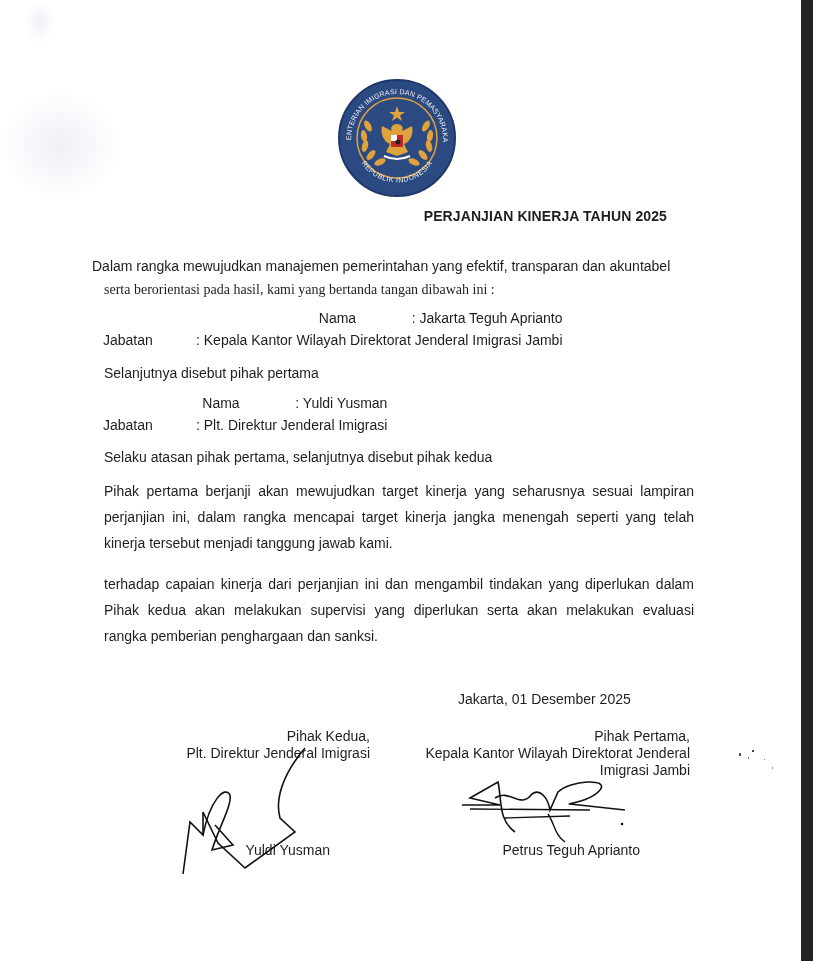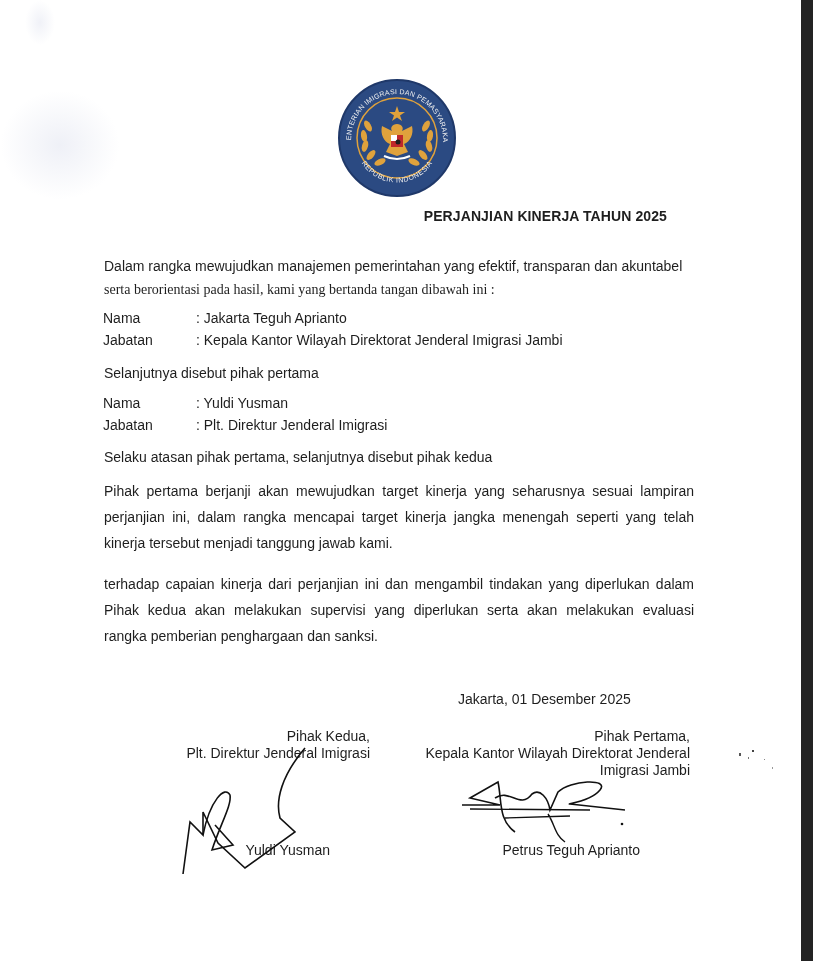--- a/index.html
+++ b/index.html
@@ -31,21 +31,21 @@
   }
   .title {
     position: absolute; left: 13px; width: 654px; top: 208px;
     text-align: right; font-weight: bold; font-size: 14px; letter-spacing: 0.1px;
   }
   .txt { position: absolute; font-size: 14px; line-height: 23px; white-space: nowrap; }
   .just { position: absolute; font-size: 14px; line-height: 26px; text-align: justify; width: 590px; left: 104px; }
   .just span { display: block; text-align: justify; text-align-last: justify; }
   .just span.last { text-align-last: left; }
   .kv { position: absolute; left: 103px; font-size: 14px; line-height: 22px; }
-  .kv .row { display: flex; }
+  .kv .row { display: flex; justify-content: flex-end; }
   .kv .k { width: 93px; }
   .sig { position: absolute; font-size: 14px; line-height: 17px; text-align: right; }
   .sigsvg { position: absolute; }
   .specks { position: absolute; left: 730px; top: 745px; width: 50px; height: 40px; }
 </style>
 </head>
 <body>
 
 <div class="page">
   <div class="smudge"></div>
@@ -83,21 +83,21 @@
       <path d="M63 46 C 58 46, 56 50, 58 53 L 48 48 C 46 56, 50 64, 56 66 L 52 74 L 63 78 L 74 74 L 70 66 C 76 64, 80 56, 78 48 L 68 53 C 70 50, 68 46, 63 46 Z"></path>
     </g>
     <rect x="57" y="57" width="12" height="12" fill="#c0282a"></rect>
     <rect x="57" y="57" width="6" height="6" fill="#ffffff"></rect>
     <circle cx="64" cy="64" r="2.5" fill="#1e1e1e"></circle>
     <path d="M50 78 Q 63 84 76 78" stroke="#ffffff" stroke-width="2" fill="none"></path>
   </svg>
 
   <div class="title">PERJANJIAN KINERJA TAHUN 2025</div>
 
-  <div class="txt" style="left:104px; top:255px;text-align:right;">Dalam rangka mewujudkan manajemen pemerintahan yang efektif, transparan dan akuntabel</div>
+  <div class="txt" style="left:92px; top:255px;text-align:right;">Dalam rangka mewujudkan manajemen pemerintahan yang efektif, transparan dan akuntabel</div>
   <div class="txt" style="left:104px; top:278px;font-family:Liberation Serif, serif;">serta berorientasi pada hasil, kami yang bertanda tangan dibawah ini :</div>
 
   <div class="kv" style="top:307px;">
     <div class="row">
       <span class="k">Nama</span>
       <span>: Jakarta Teguh Aprianto</span>
     </div>
     <div class="row">
       <span class="k">Jabatan</span>
       <span>: Kepala Kantor Wilayah Direktorat Jenderal Imigrasi Jambi</span>

